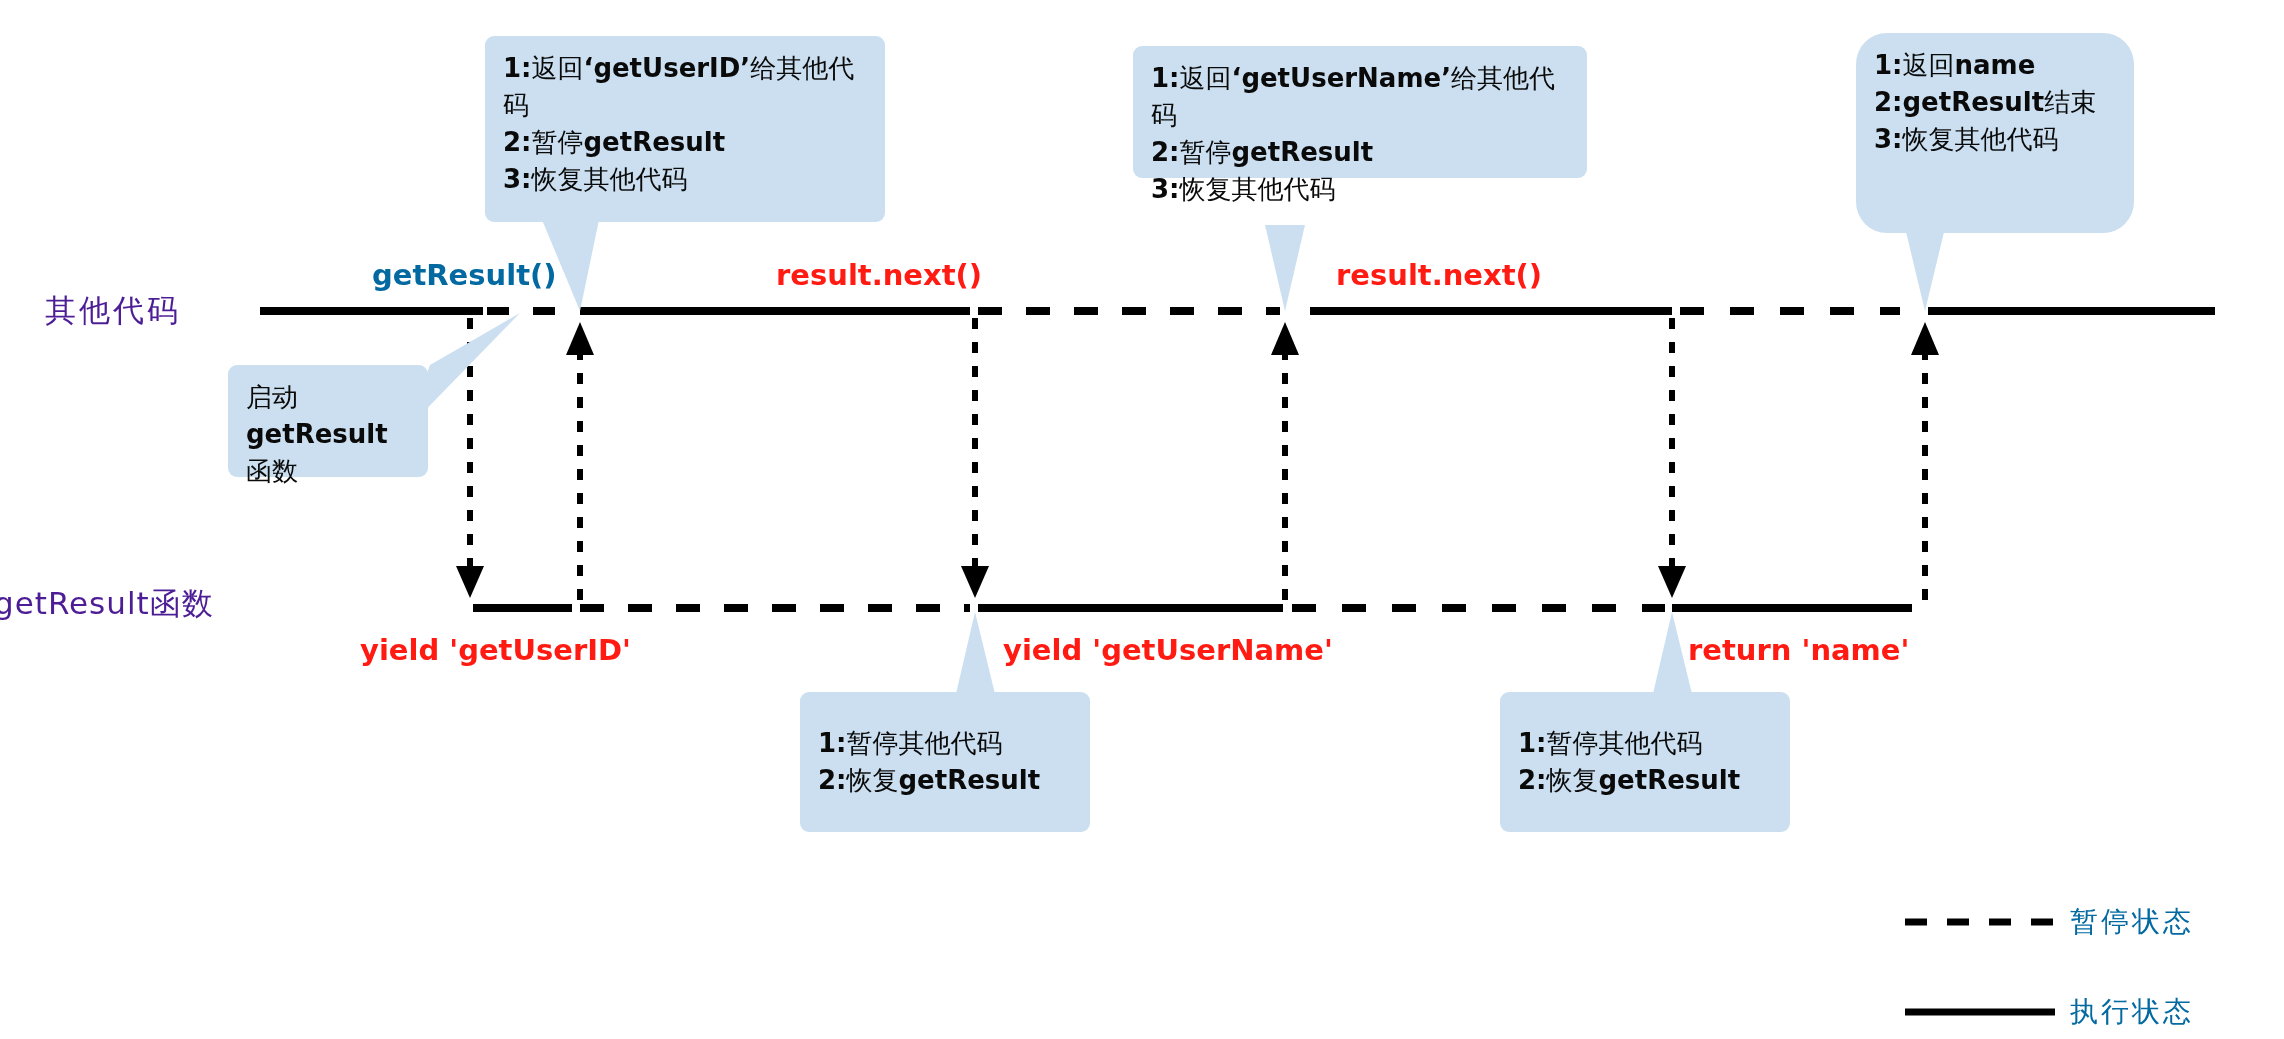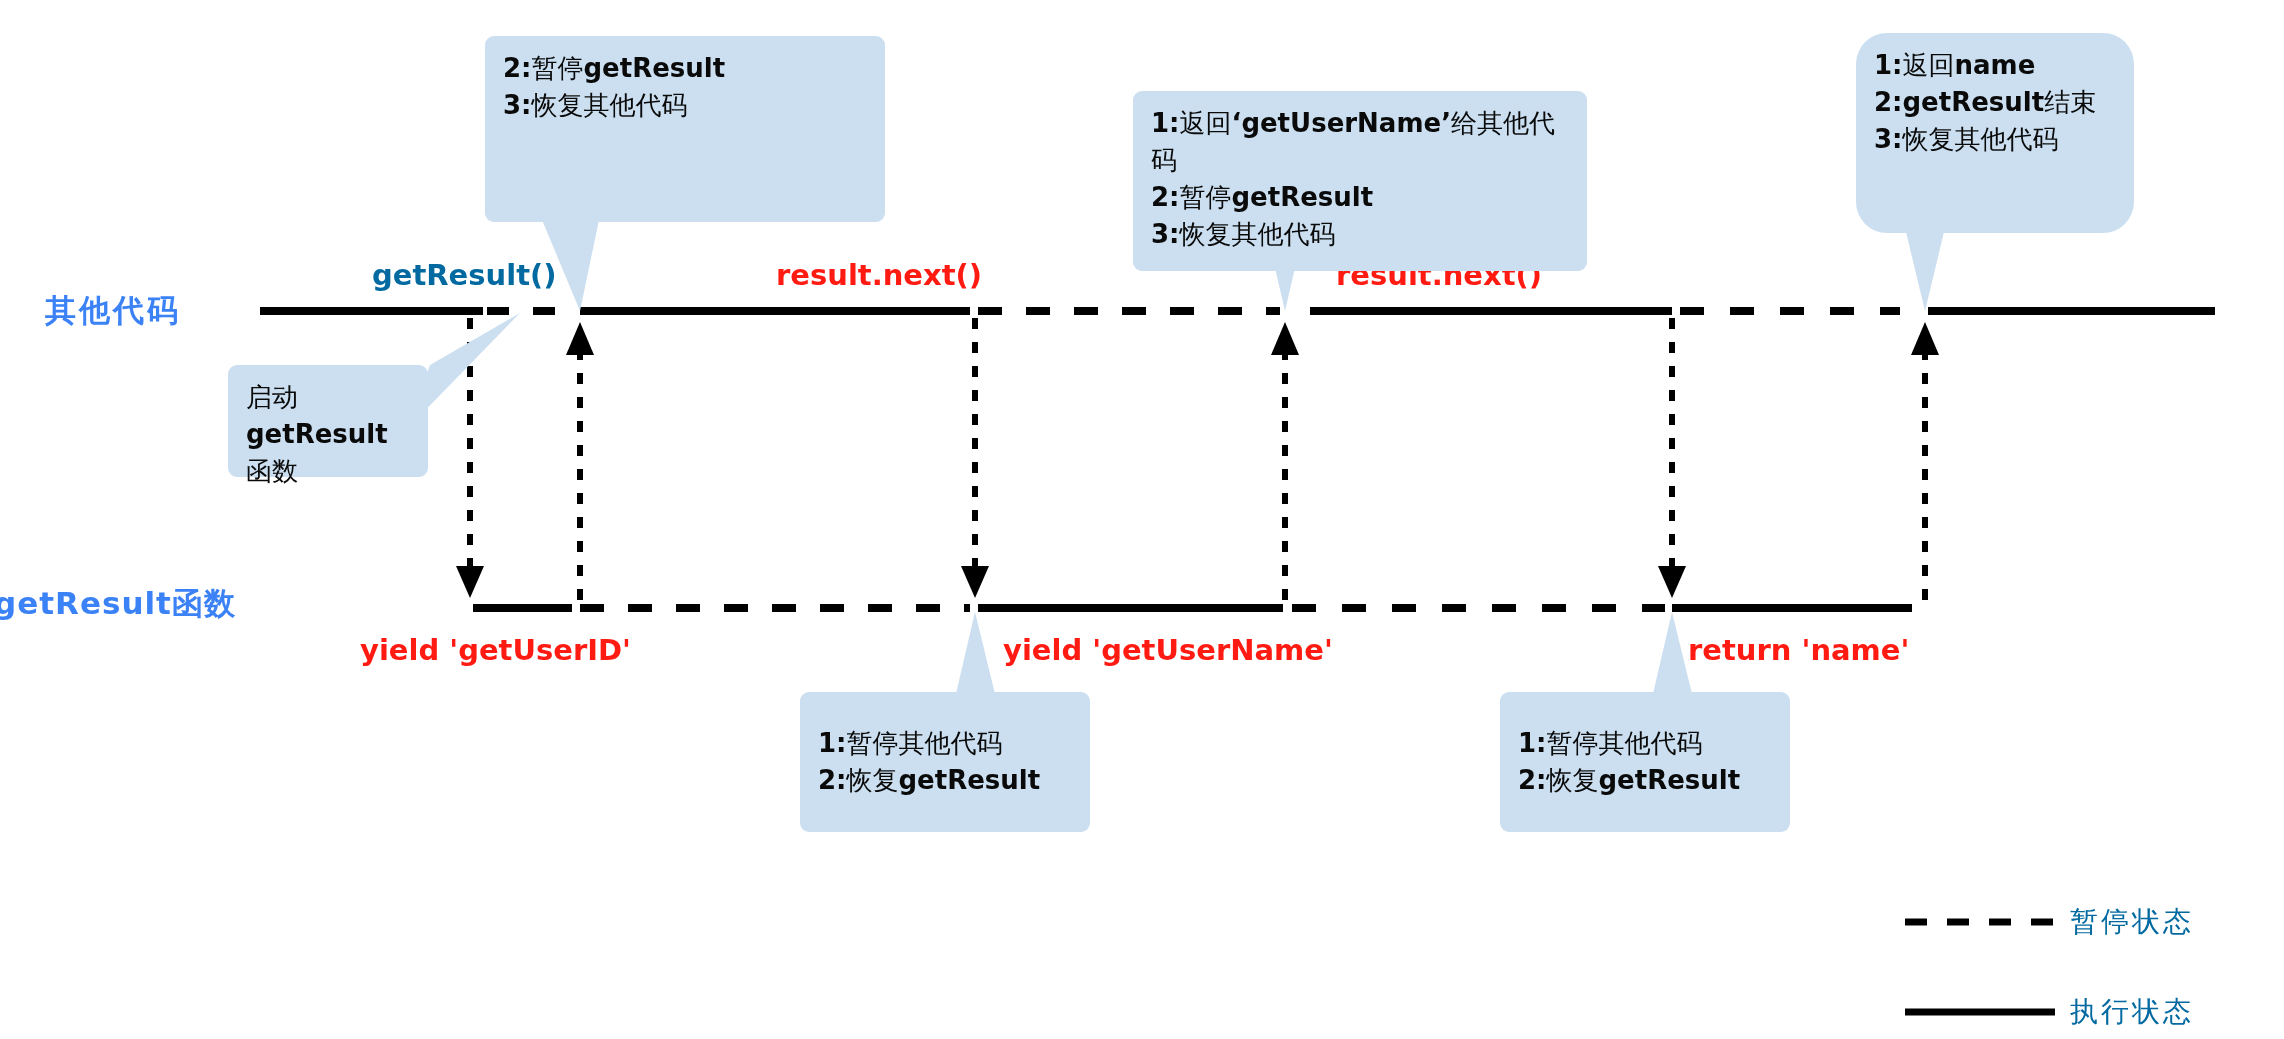--- a/index.html
+++ b/index.html
@@ -2,22 +2,22 @@
 <html><head>
 <meta charset="utf-8">
 <style>
   html,body{margin:0;padding:0;background:#ffffff;}
   body{width:2284px;height:1039px;overflow:hidden;font-family:"Liberation Sans",sans-serif;}
   #stage{position:relative;width:2284px;height:1039px;background:#fff;}
 
   svg.layer{position:absolute;left:0;top:0;width:2284px;height:1039px;pointer-events:none;}
 
   .lane-label{
-    position:absolute;color:#3b82f6;white-space:nowrap;
-    font-family:"DejaVu Sans",sans-serif;font-weight:700;
+    position:absolute;color:#4c1d95;white-space:nowrap;
+    font-family:"DejaVu Sans",sans-serif;font-weight:400;
   }
   #lane-label-other{left:45px;top:290px;font-size:31px;letter-spacing:3px;}
   #lane-label-func{left:-6px;top:583px;font-size:31px;letter-spacing:1px;}
 
   .redlabel{
     position:absolute;color:#ff1a12;white-space:nowrap;
     font-family:"DejaVu Sans",sans-serif;font-weight:700;font-size:29px;
   }
   .redlabel.orange{color:#0369a1;}
 
@@ -114,25 +114,26 @@
   <div class="redlabel" style="left:360px;top:633px;">yield 'getUserID'</div>
   <div class="redlabel" style="left:1003px;top:633px;">yield 'getUserName'</div>
   <div class="redlabel" style="left:1688px;top:633px;">return 'name'</div>
 
   <div class="callout" style="left:228px;top:365px;width:200px;height:112px;">
     <div class="ln">启动</div>
     <div class="ln"><b>getResult</b><span>函数</span></div>
   </div>
 
   <div class="callout" style="left:485px;top:36px;width:400px;height:186px;">
+    <div class="ln"><b>1:</b><span>返回</span><b>‘getUserID’</b><span>给其他代</span><span>码</span></div>
     <div class="ln"><b>2:</b><span>暂停</span><b>getResult</b></div>
     <div class="ln"><b>3:</b><span>恢复其他代码</span></div>
   </div>
 
-  <div class="callout" style="left:1133px;top:46px;width:454px;height:180px;margin-top:45px;">
+  <div class="callout" style="left:1133px;top:46px;width:454px;height:132px;">
     <div class="ln"><b>1:</b><span>返回</span><b>‘getUserName’</b><span>给其他代码</span></div>
     <div class="ln"><b>2:</b><span>暂停</span><b>getResult</b></div>
     <div class="ln"><b>3:</b><span>恢复其他代码</span></div>
   </div>
 
   <div class="callout" style="left:1856px;top:33px;width:278px;height:200px;border-radius:31px;">
     <div class="ln"><b>1:</b><span>返回</span><b>name</b></div>
     <div class="ln"><b>2:</b><b>getResult</b><span>结束</span></div>
     <div class="ln"><b>3:</b><span>恢复其他代码</span></div>
   </div>

